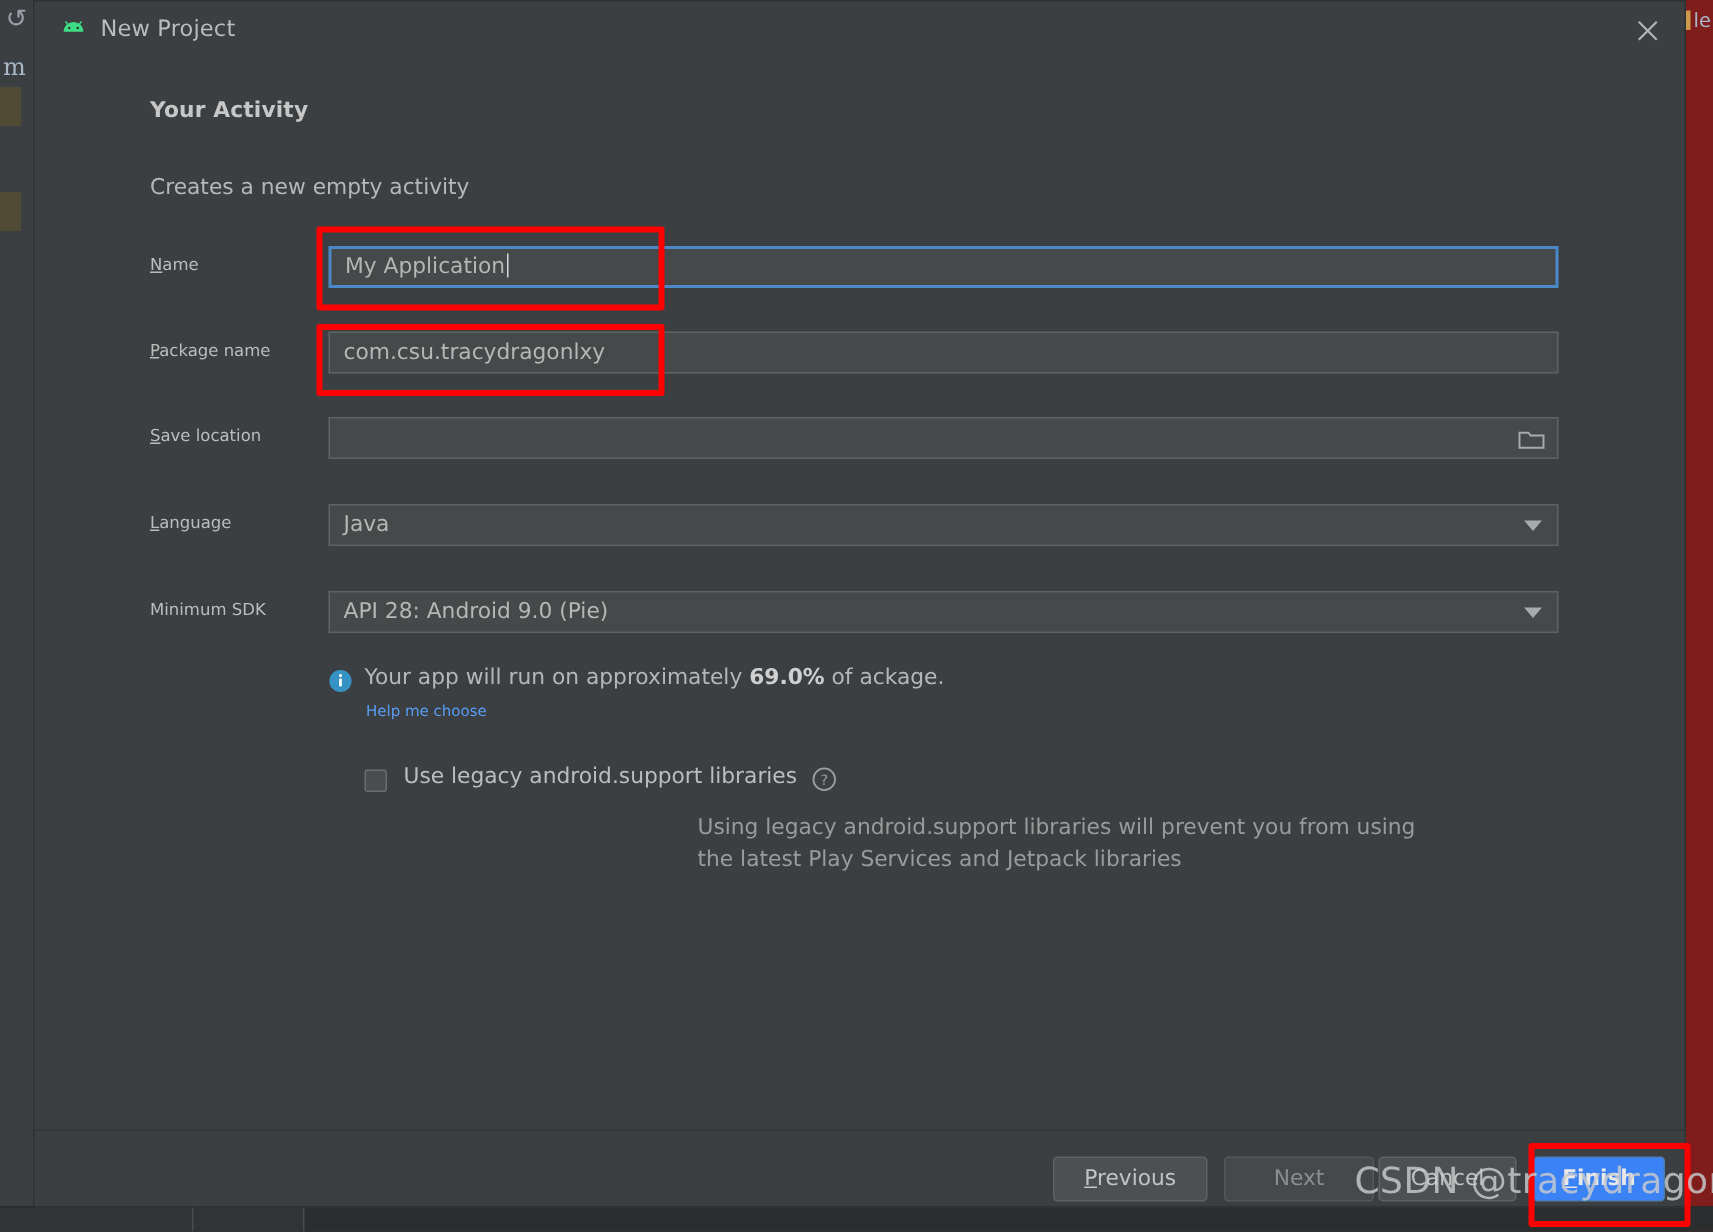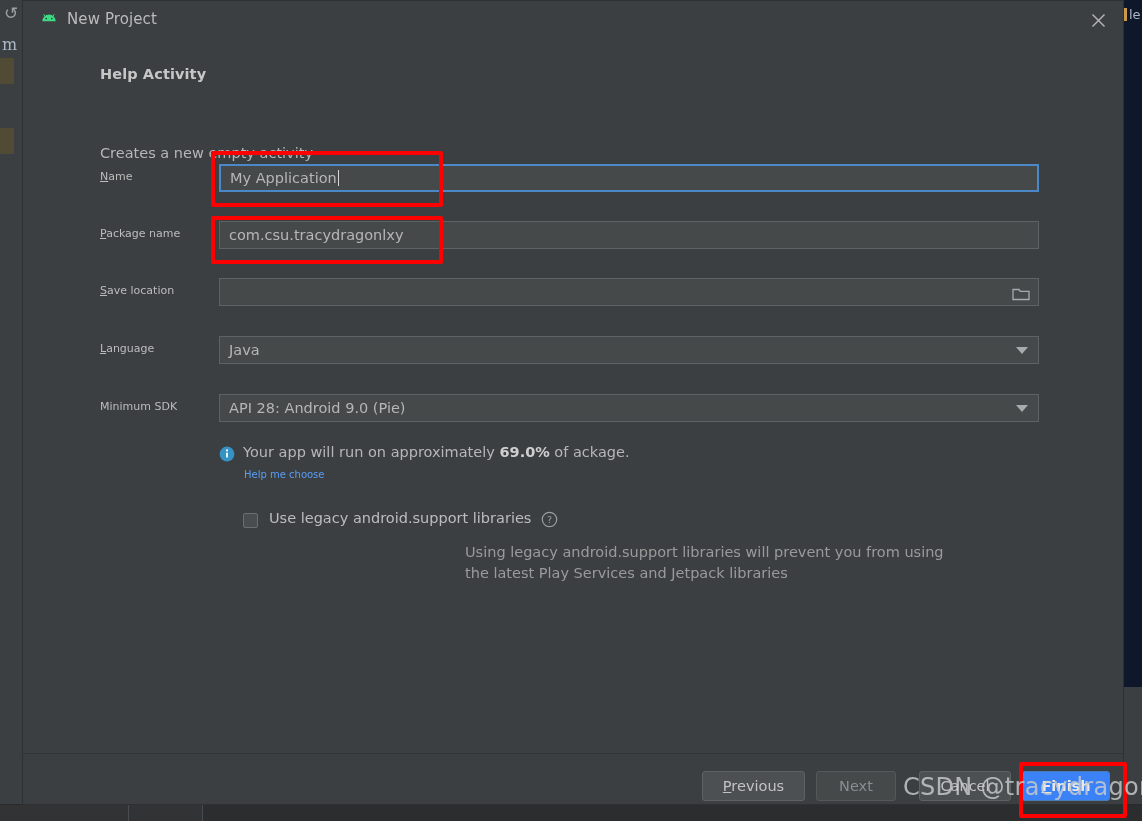--- a/index.html
+++ b/index.html
@@ -61,22 +61,22 @@
   }
   .ide-left-hl2 {
     position: absolute;
     left: 0; top: 128px;
     width: 14px; height: 26px;
     background: #514b36;
   }
   .ide-right-strip {
     position: absolute;
     right: 0; top: 0;
-    width: 18px; height: 687px;
-    background: #0f172a;
+    width: 18px; height: 821px;
+    background: #7f1d1d;
   }
   .ide-right-tab {
     position: absolute;
     right: 0; top: 6px;
     width: 18px; height: 18px;
     color: #a9b7c6;
     font-size: 13px;
     line-height: 18px;
   }
   .ide-right-tab .bar {
@@ -157,21 +157,20 @@
     font-size: 14.5px;
     font-weight: bold;
     color: #c7c7c7;
     letter-spacing: 0.1px;
   }
   .section-sub {
     position: absolute;
     left: 77px; top: 78px;
     font-size: 14.5px;
     color: #b6b6b6;
-    margin-top: 28px;
   }
 
   .row-label {
     position: absolute;
     left: 77px;
     font-size: 11px;
     color: #bcbcbc;
     white-space: nowrap;
   }
   .row-label u { text-decoration: underline; }
@@ -350,21 +349,21 @@
       <div class="close-btn">
         <svg width="15" height="15" viewBox="0 0 15 15">
           <line x1="1.5" y1="1.5" x2="13.5" y2="13.5" stroke="#b5b5b5" stroke-width="1.4"></line>
           <line x1="13.5" y1="1.5" x2="1.5" y2="13.5" stroke="#b5b5b5" stroke-width="1.4"></line>
         </svg>
       </div>
     </div>
 
     <div class="content">
 
-      <div class="section-title">Help Activity</div>
+      <div class="section-title">Your Activity</div>
       <div class="section-sub">Creates a new empty activity</div>
 
       <div class="row-label" style="top:131px;"><u>N</u><span>ame</span></div>
       <div class="field focused" style="top:125px;"><span>My Application</span><span class="caret"></span></div>
 
       <div class="row-label" style="top:188px;"><u>P</u><span>ackage name</span></div>
       <div class="field" style="top:182px;"><span>com.csu.tracydragonlxy</span></div>
 
       <div class="row-label" style="top:245px;"><u>S</u><span>ave location</span></div>
       <div class="field" style="top:239px;">
@@ -409,21 +408,21 @@
           </svg>
         </span>
         <div class="cb-desc">
           <div>Using legacy android.support libraries will prevent you from using</div>
           <div>the latest Play Services and Jetpack libraries</div>
         </div>
       </div>
 
       <div class="footer-sep"></div>
       <div class="btn" style="left:679px; width:103px;"><u>P</u><span>revious</span></div>
-      <div class="btn disabled" style="left:793px; width:80px;">Next</div>
+      <div class="btn disabled" style="left:793px; width:100px;">Next</div>
       <div class="btn" style="left:896px; width:92px;">Cancel</div>
       <div class="btn primary" style="left:999px; width:88px;"><u>F</u><span>inish</span></div>
 
     </div>
   </div>
 
   <div class="annot" style="left:211px; top:151px; width:232px; height:56px;"></div>
   <div class="annot" style="left:211px; top:216px; width:232px; height:48px;"></div>
   <div class="annot" style="left:1019px; top:762px; width:108px; height:56px;"></div>
 

